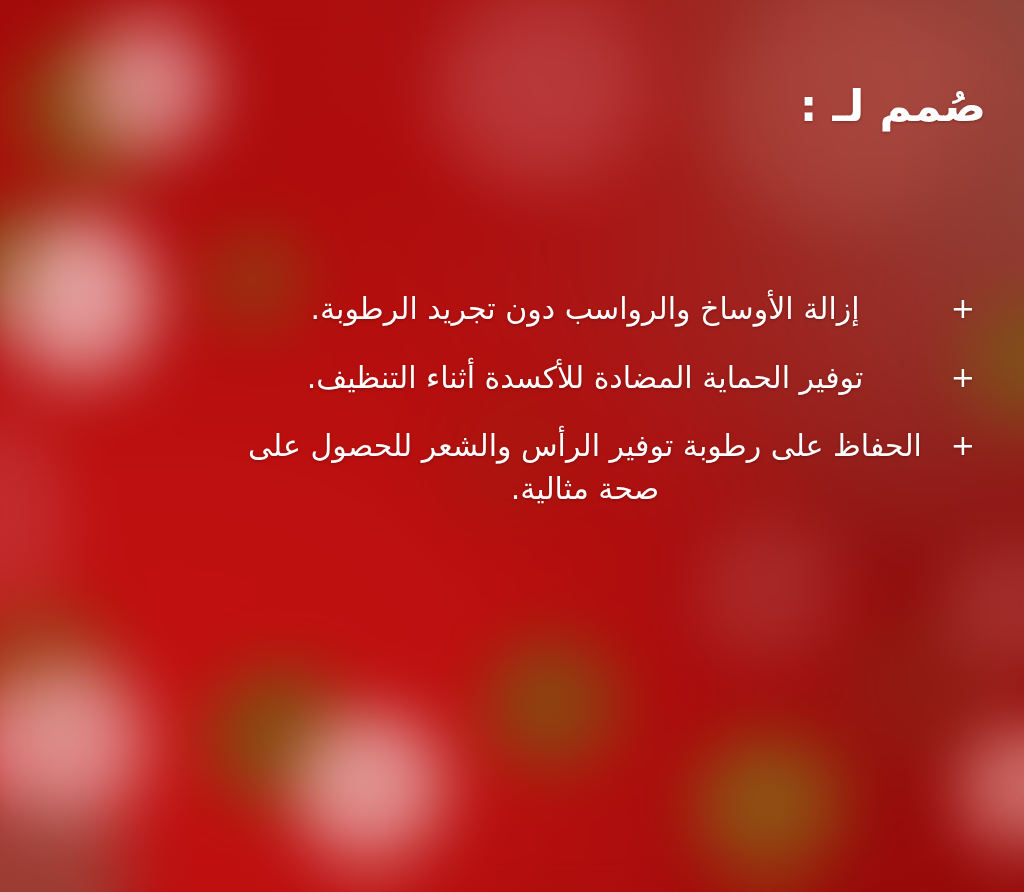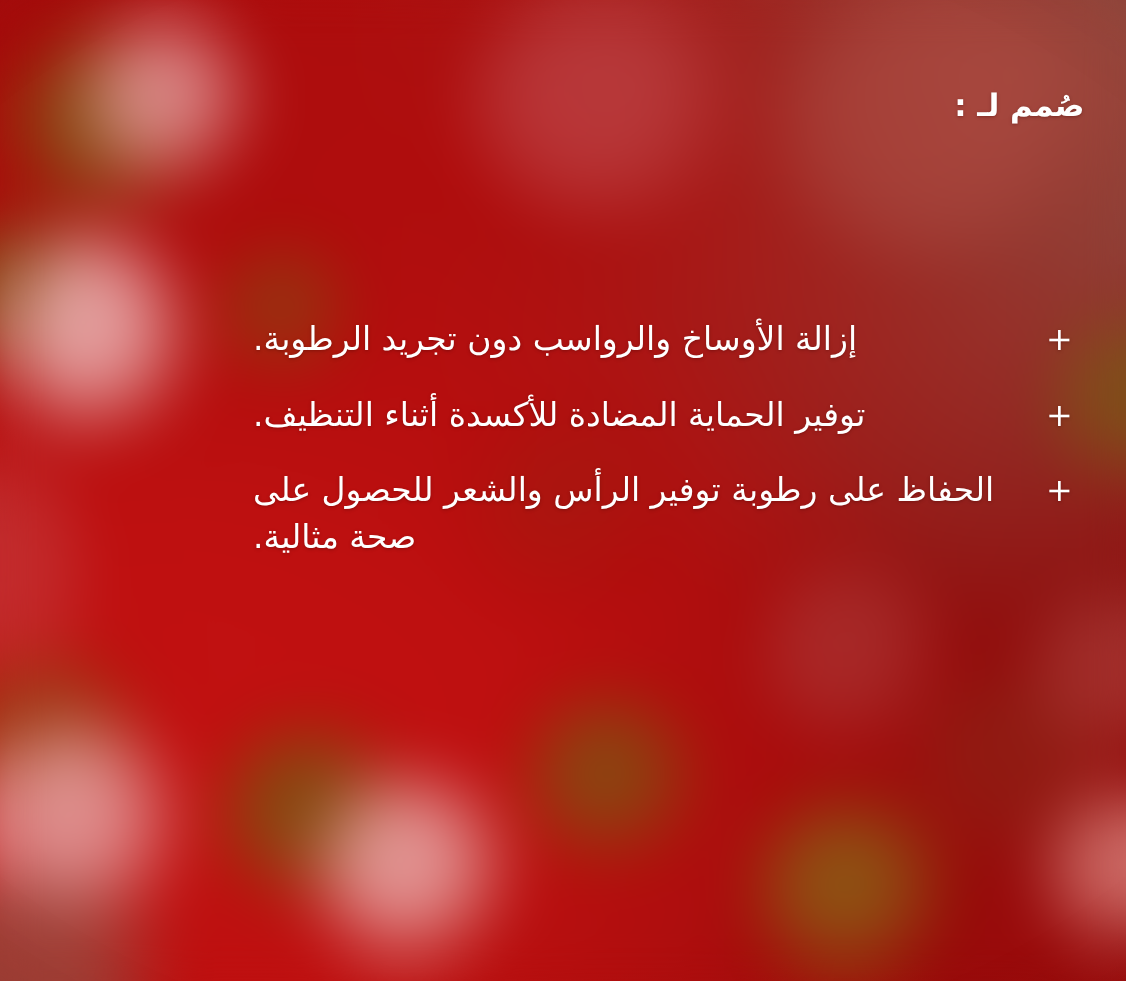--- a/index.html
+++ b/index.html
@@ -54,21 +54,21 @@
   #content {
     position: absolute;
     inset: 0;
     direction: rtl;
   }
   #heading {
     position: absolute;
     top: 78px;
     right: 38px;
     color: #ffffff;
-    font-size: 28px;
+    font-size: 44px;
     font-weight: 700;
     line-height: 1.25;
     letter-spacing: .2px;
     text-shadow: 0 1px 3px rgba(60,0,0,.35);
     white-space: nowrap;
   }
   #bullet-list {
     position: absolute;
     top: 288px;
     right: 38px;
@@ -94,21 +94,21 @@
     width: 46px;
     text-align: center;
     font-size: 29px;
     font-weight: 400;
     color: #ffffff;
     line-height: 1.42;
     text-shadow: 0 1px 3px rgba(60,0,0,.35);
   }
   .bullet-text {
     flex: 1 1 auto;
-    text-align: left;
+    text-align: center;
     text-shadow: 0 1px 3px rgba(60,0,0,.35);
   }
 </style>
 </head>
 <body>
 
 <div id="stage">
 
   <div class="bg-layer" id="bg-base"></div>
   <div class="bg-layer" id="bg-blobs">

